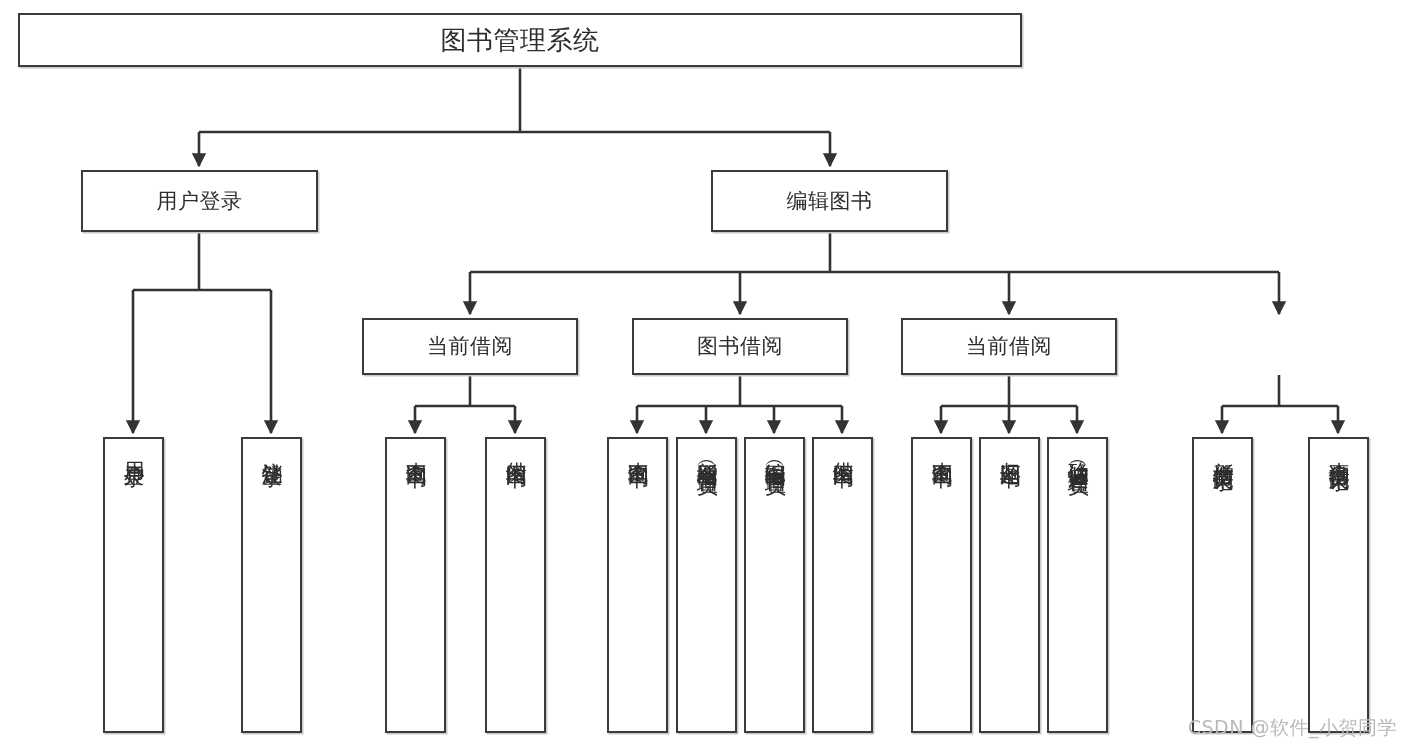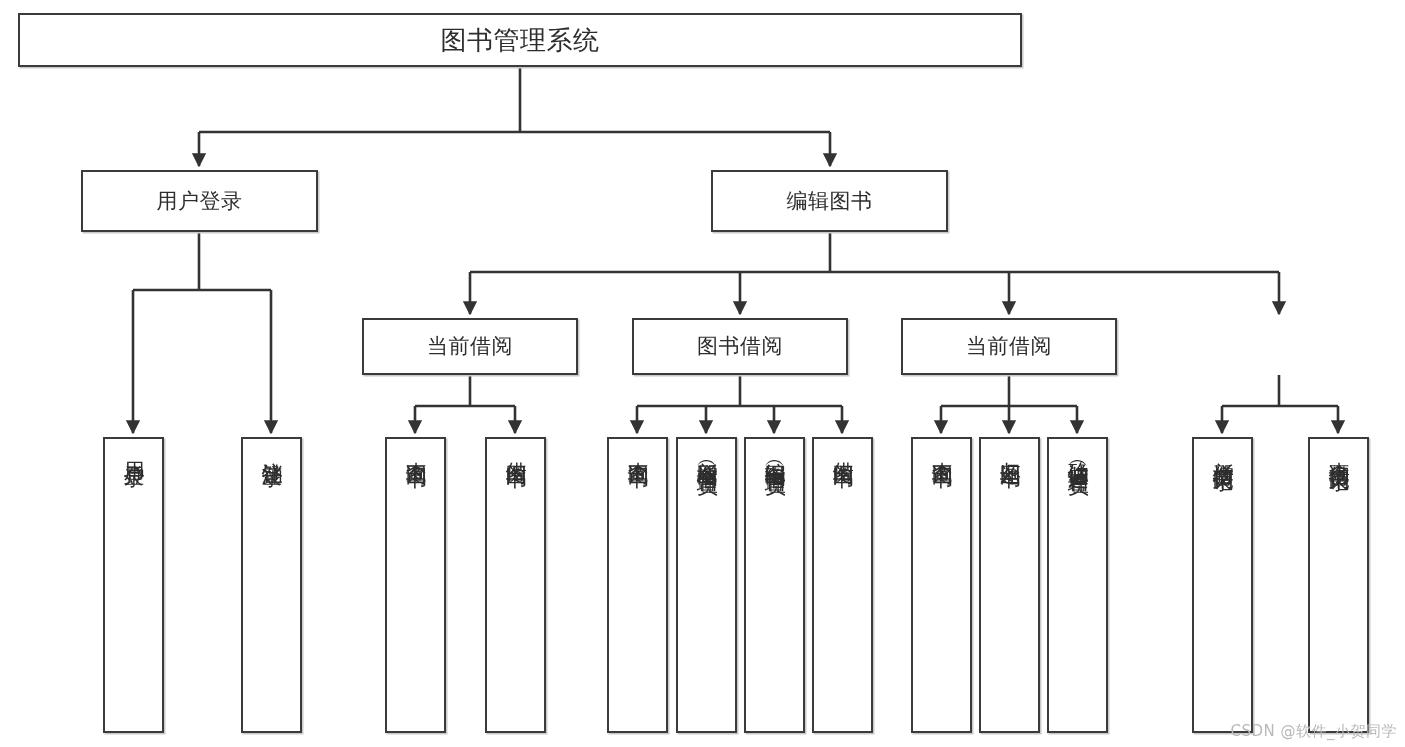--- a/index.html
+++ b/index.html
@@ -59,21 +59,21 @@
     font-size: 21px;
     line-height: 1.12;
     letter-spacing: 2px;
     white-space: nowrap;
     max-height: 100%;
   }
   .watermark {
     position: absolute;
     right: 8px;
     bottom: 6px;
-    font-size: 15px;
+    font-size: 19px;
     color: #b9b9b9;
     letter-spacing: 0.5px;
     user-select: none;
   }
 </style>
 </head>
 <body>
 
 <div id="diagram-root">
 

